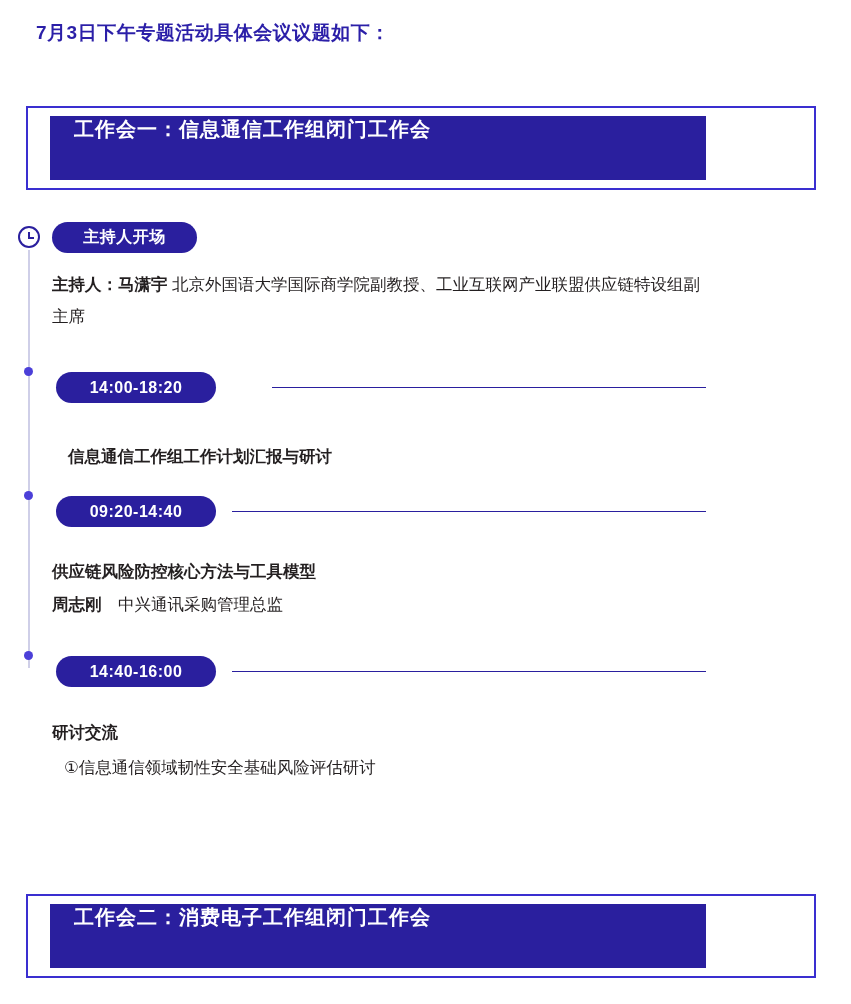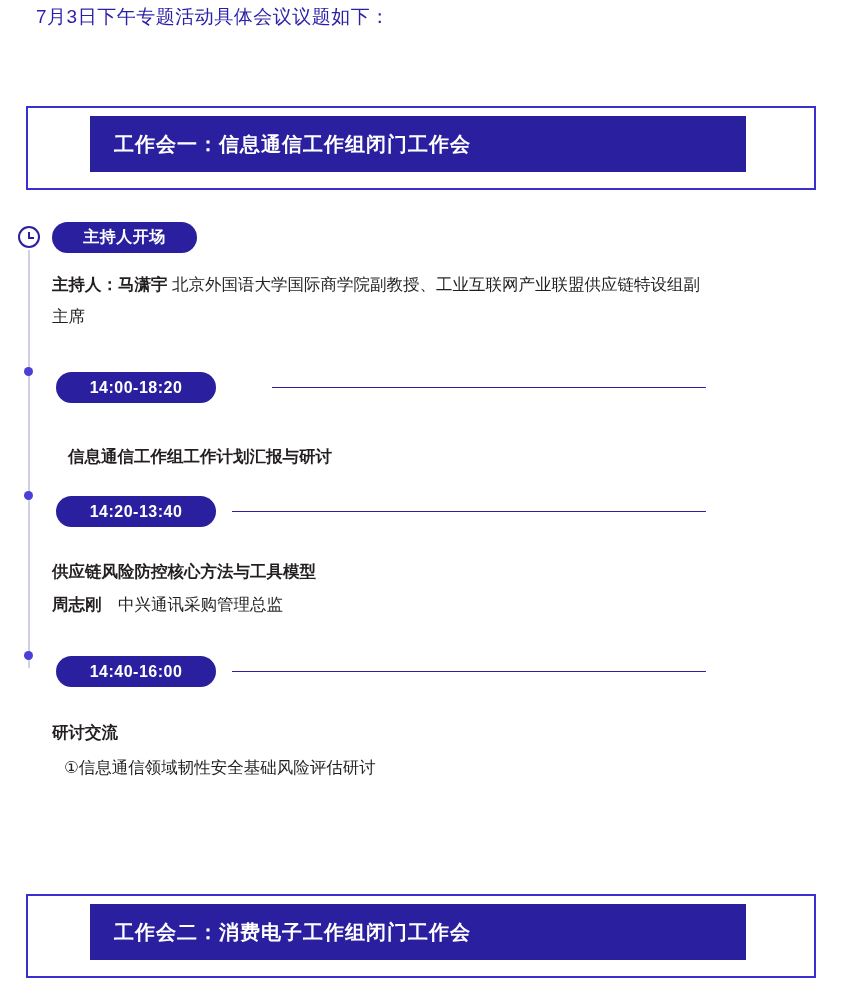--- a/index.html
+++ b/index.html
@@ -12,49 +12,48 @@
     background: #ffffff;
     font-family: "Liberation Sans", "DejaVu Sans", sans-serif;
     color: #231f20;
     overflow: hidden;
     position: relative;
   }
 
   .page-title {
     position: absolute;
     left: 36px;
-    top: 4px;
+    top: 20px;
     font-size: 19px;
-    font-weight: normal;
+    font-weight: bold;
     color: #2b1fa8;
     letter-spacing: 0.5px;
   }
 
   
   .session-frame {
     position: absolute;
     left: 26px;
     width: 790px;
     border: 2px solid #3a2fd0;
     box-sizing: border-box;
   }
   .session-frame.one { top: 106px; height: 84px; }
   .session-frame.two { top: 894px; height: 84px; }
 
   .session-bar {
     position: absolute;
     left: 50px;
     width: 656px;
-    height: 56px;
+    height: 64px;
     background: #2a1f9e;
     display: flex;
-    align-items: center;
+    align-items: flex-start;
     box-sizing: border-box;
     padding-left: 24px;
-    margin-left: 40px;
   }
   .session-bar.one { top: 116px; }
   .session-bar.two { top: 904px; }
   .session-bar .label {
     color: #ffffff;
     font-size: 20px;
     font-weight: bold;
     letter-spacing: 1px;
   }
 
@@ -181,21 +180,21 @@
 
 <div class="pill host">主持人开场</div>
 <div class="block host-text">
   <span class="bold">主持人：</span><span class="bold">马潇宇</span><span> 北京外国语大学国际商学院副教授、工业互联网产业联盟供应链特设组副主席</span>
 </div>
 
 <div class="pill t1">14:00-18:20</div>
 <div class="rule r1"></div>
 <div class="block item1-title">信息通信工作组工作计划汇报与研讨</div>
 
-<div class="pill t2">14:20-13:40</div>
+<div class="pill t2">09:20-14:40</div>
 <div class="rule r2"></div>
 <div class="block item2-title">供应链风险防控核心方法与工具模型</div>
 <div class="block item2-speaker">
   <span class="name">周志刚</span><span>　中兴通讯采购管理总监</span>
 </div>
 
 <div class="pill t3">14:40-16:00</div>
 <div class="rule r3"></div>
 <div class="block item3-title">研讨交流</div>
 <div class="block item3-list">

